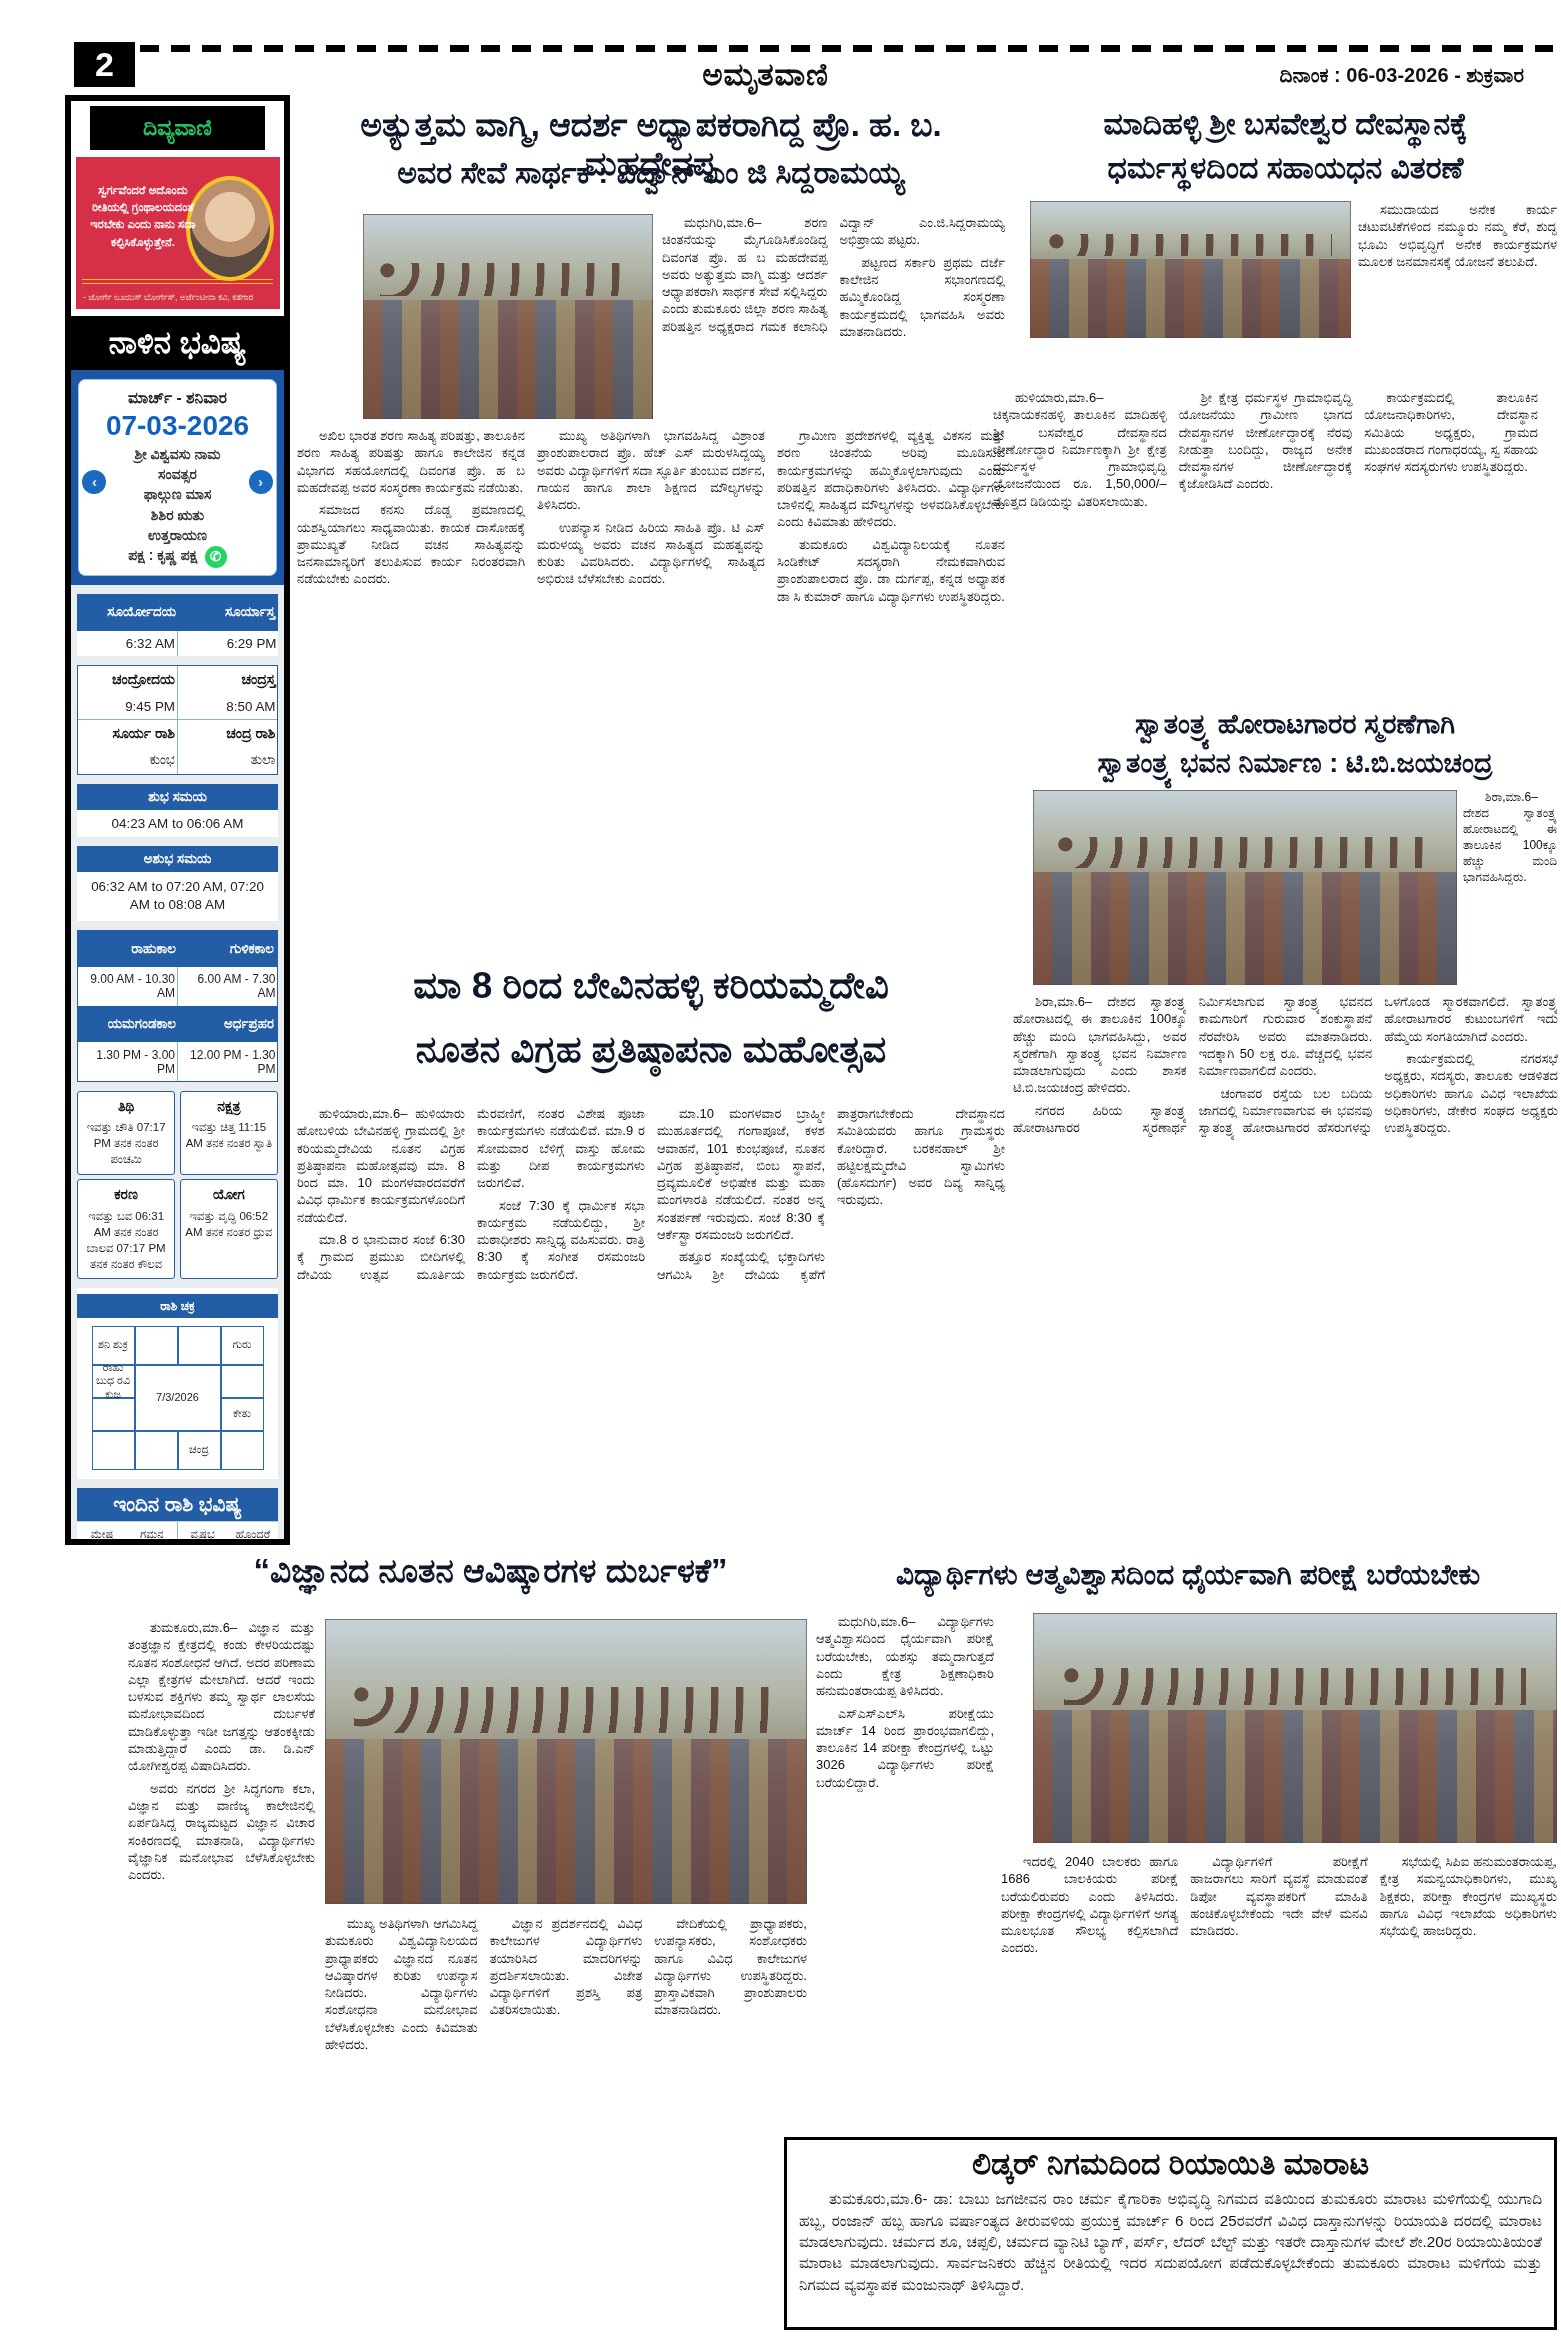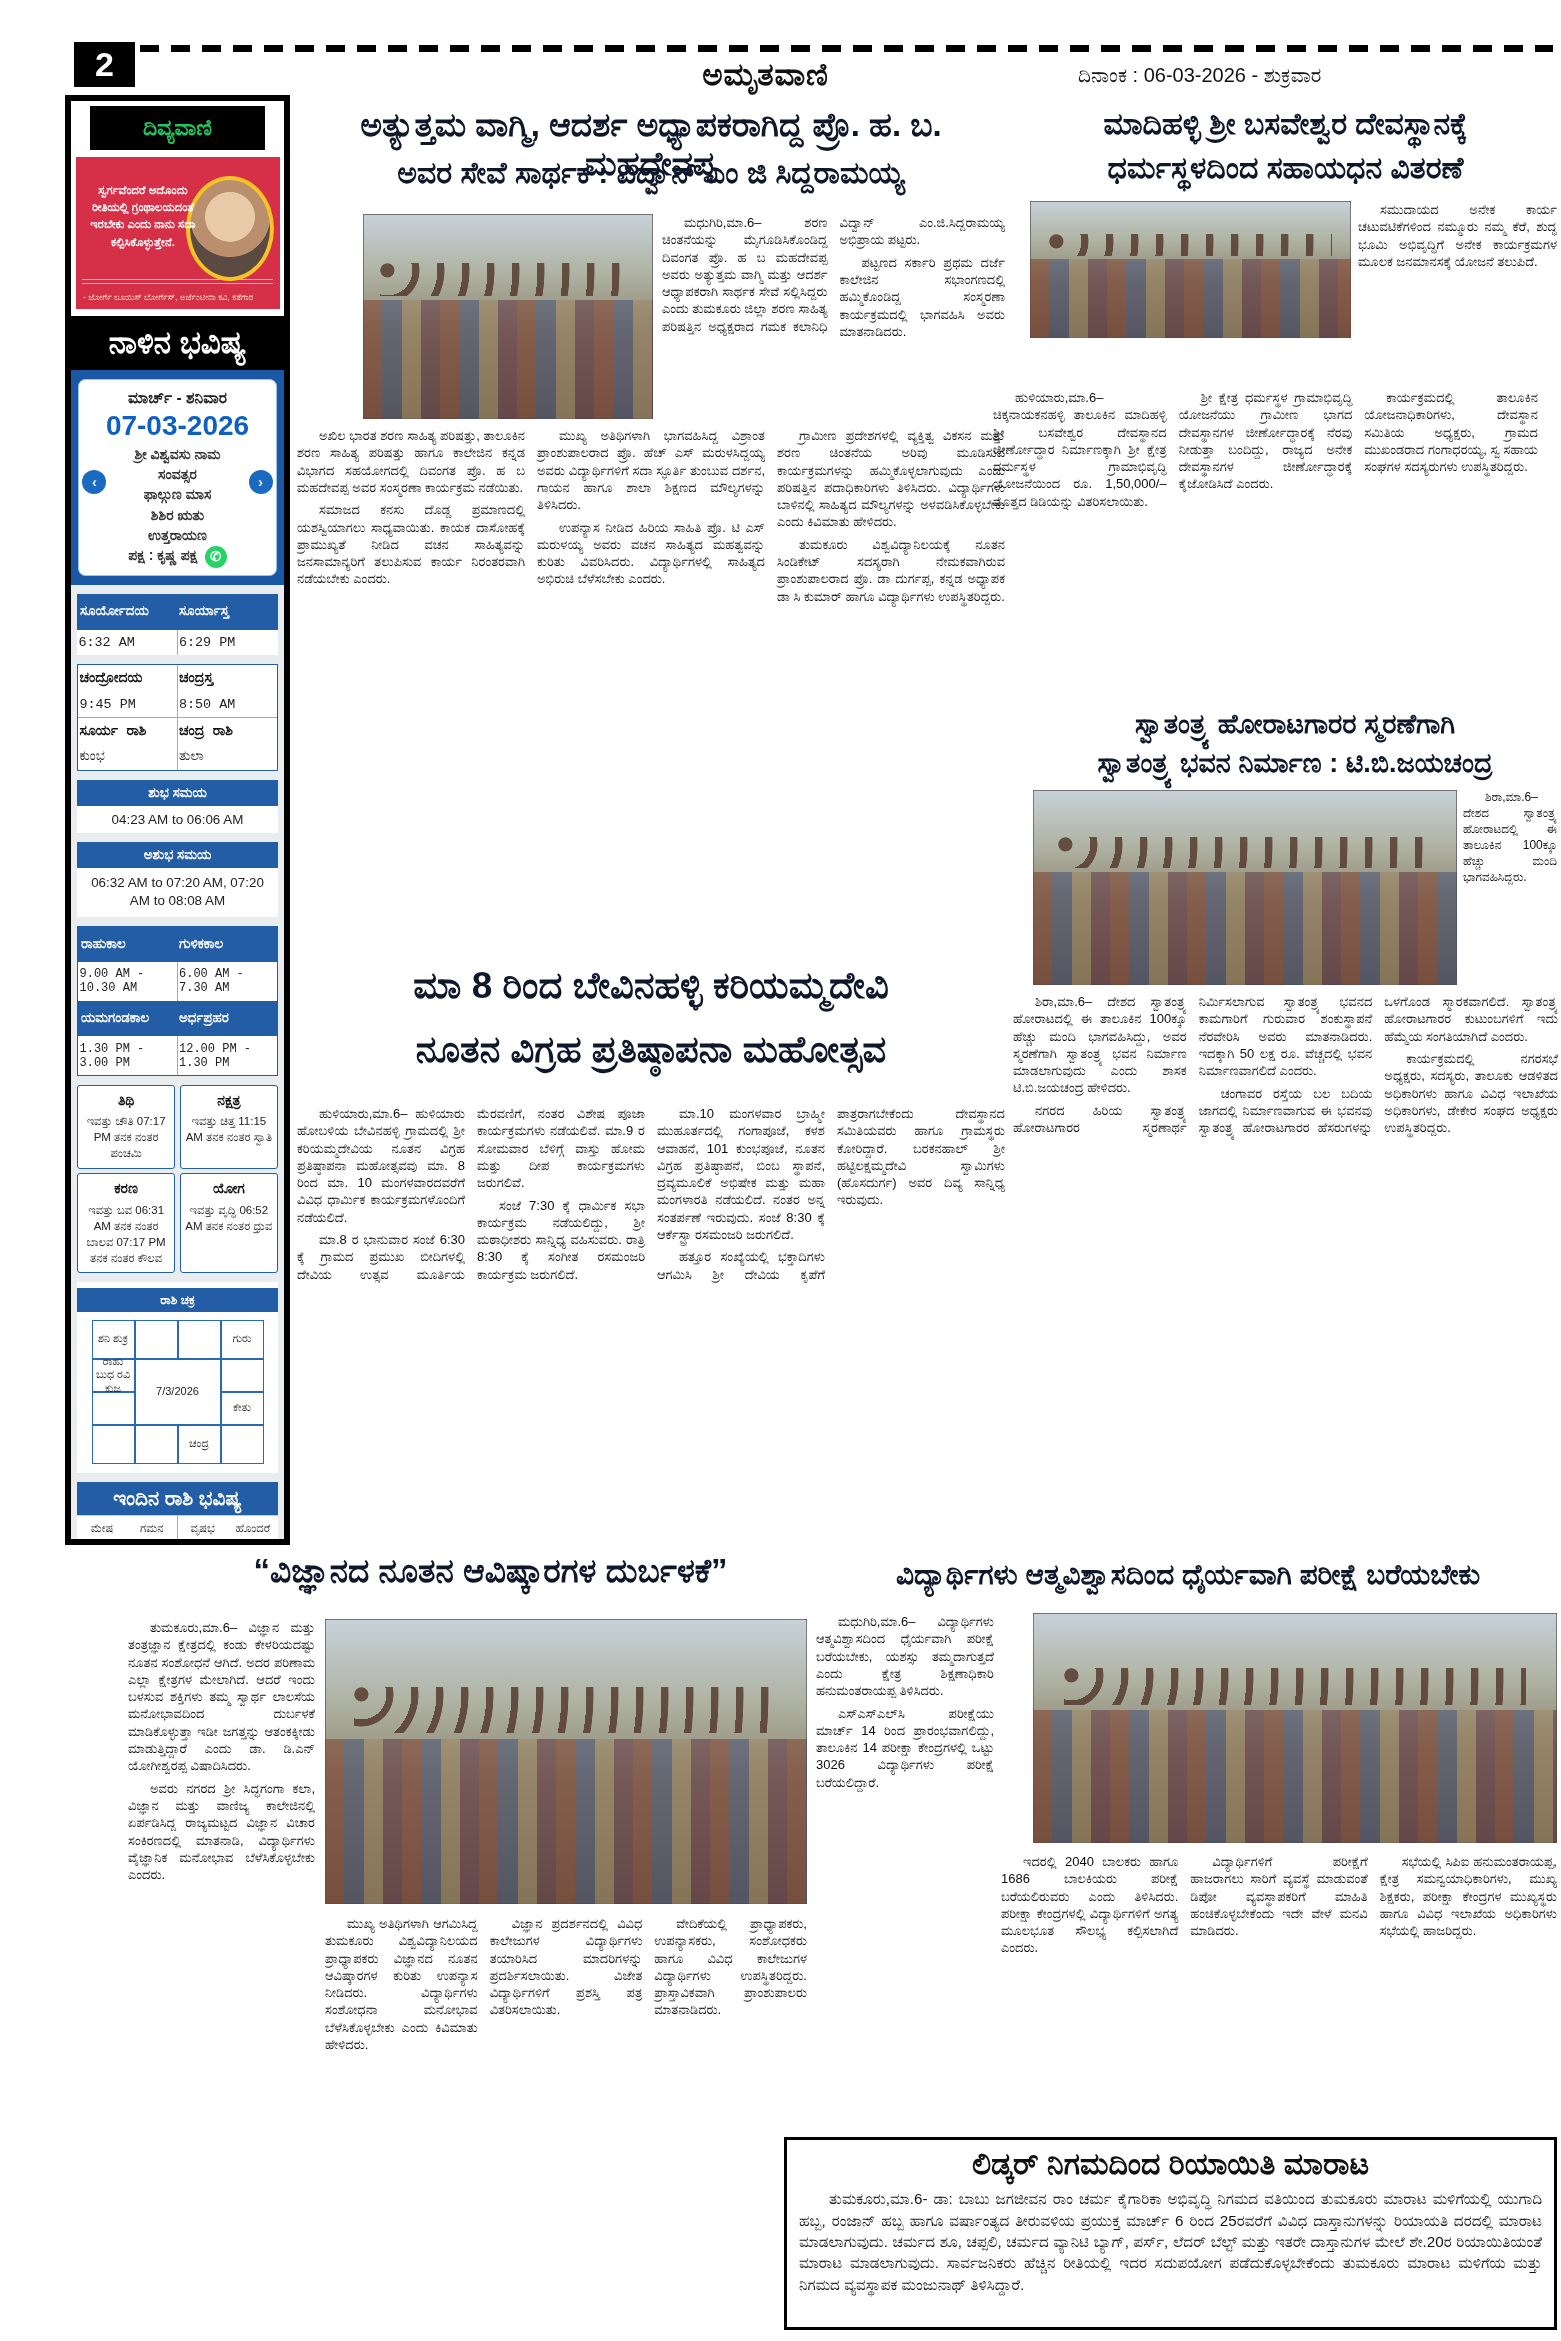--- a/index.html
+++ b/index.html
@@ -5,22 +5,22 @@
   html,body{margin:0;padding:0;background:#777;}
   #page{position:relative;width:1561px;height:2342px;background:#fff;overflow:hidden;
         font-family:"Liberation Sans",sans-serif;color:#111;}
   
   .pagenum{position:absolute;left:74px;top:42px;width:61px;height:45px;background:#000;color:#fff;
            font-size:34px;font-weight:bold;display:flex;align-items:center;justify-content:center;}
   .dashline{position:absolute;left:140px;top:45px;width:1413px;height:6.7px;
             background:repeating-linear-gradient(90deg,#000 0 19.3px,transparent 19.3px 31px);}
   .masthead{position:absolute;left:587px;top:57px;width:357px;text-align:center;
             font-size:31px;font-weight:bold;letter-spacing:0.7px;}
-  .dateline{position:absolute;left:1078px;top:64px;width:446px;text-align:left;
-            font-size:20px;font-weight:normal;}
+  .dateline{position:absolute;left:1078px;top:64px;width:446px;text-align:right;
+            font-size:20px;font-weight:bold;}
   
   .sidebar{position:absolute;left:65px;top:95px;width:225px;height:1450px;background:#fff;
            border:6.7px solid #000;box-sizing:border-box;overflow:hidden;}
   .side-black-title{margin:4.5px 19.3px 7.4px;background:#000;color:#22c55e;text-align:center;
            font-size:22px;font-weight:bold;padding:9px 0;}
   .quote-card{position:relative;margin:0 4.5px 7.4px;height:152px;background:#d63048;overflow:hidden;}
   .portrait{position:absolute;right:6px;top:19.3px;width:80px;height:97px;border-radius:50%;
            background:radial-gradient(circle at 50% 38%,#e8c9a8 0 34%, #b98f6e 35% 55%, #5a4a42 56% 100%);
            border:4.5px solid #f7c325;}
   .quote-text{position:absolute;left:9px;top:25px;width:117px;color:#fff;font-size:11.5px;
@@ -38,21 +38,21 @@
   .panch-line{font-size:14px;font-weight:bold;color:#333;line-height:1.45;}
   .wa-icon{display:inline-flex;width:22px;height:22px;border-radius:50%;background:#25D366;color:#fff;
            align-items:center;justify-content:center;font-size:13.4px;margin-left:7.4px;vertical-align:middle;}
   .nav-circ{position:absolute;top:46%;width:24px;height:24px;border-radius:50%;background:#1a6ac0;
            color:#dbe9f8;display:flex;align-items:center;justify-content:center;font-size:15px;font-weight:bold;}
   .nav-left{left:3px;} .nav-right{right:3px;}
   .side-gray{background:#e9edf0;padding:9px 6px;display:flex;flex-direction:column;gap:9px;}
   .tbl{background:#fff;font-size:13.4px;}
   .th-blue{background:#235da6;color:#fff;font-weight:bold;text-align:center;padding:5.2px 1.5px;}
   .two{display:grid;grid-template-columns:1fr 1fr;}
-  .two>*{padding:5.2px 1.5px;text-align:left;font-family:Liberation Mono, monospace;}
+  .two>*{padding:5.2px 1.5px;text-align:right;}
   .vline>*:first-child{border-right:1.5px solid #8ab0d8;}
   .cellv{font-size:13.4px;color:#222;}
   .bordered{border:1.5px solid #235da6;}
   .bh{font-weight:bold;color:#111;font-size:14px;}
   .tithi-grid{display:grid;grid-template-columns:1fr 1fr;gap:4.5px;background:#e9edf0;}
   .tithi-cell{background:#fff;border:1.5px solid #235da6;border-radius:3px;text-align:center;padding:6px 3px;min-height:62px;}
   .tithi-cell .t{font-weight:bold;font-size:14px;margin-bottom:4.5px;}
   .tithi-cell .v{font-size:11.5px;line-height:1.4;color:#222;}
   .chakra-wrap{background:#fff;padding:6px 0 9px;}
   .chakra{display:grid;width:172px;margin:7.4px auto 0;grid-template-columns:43px 43px 43px 43px;

